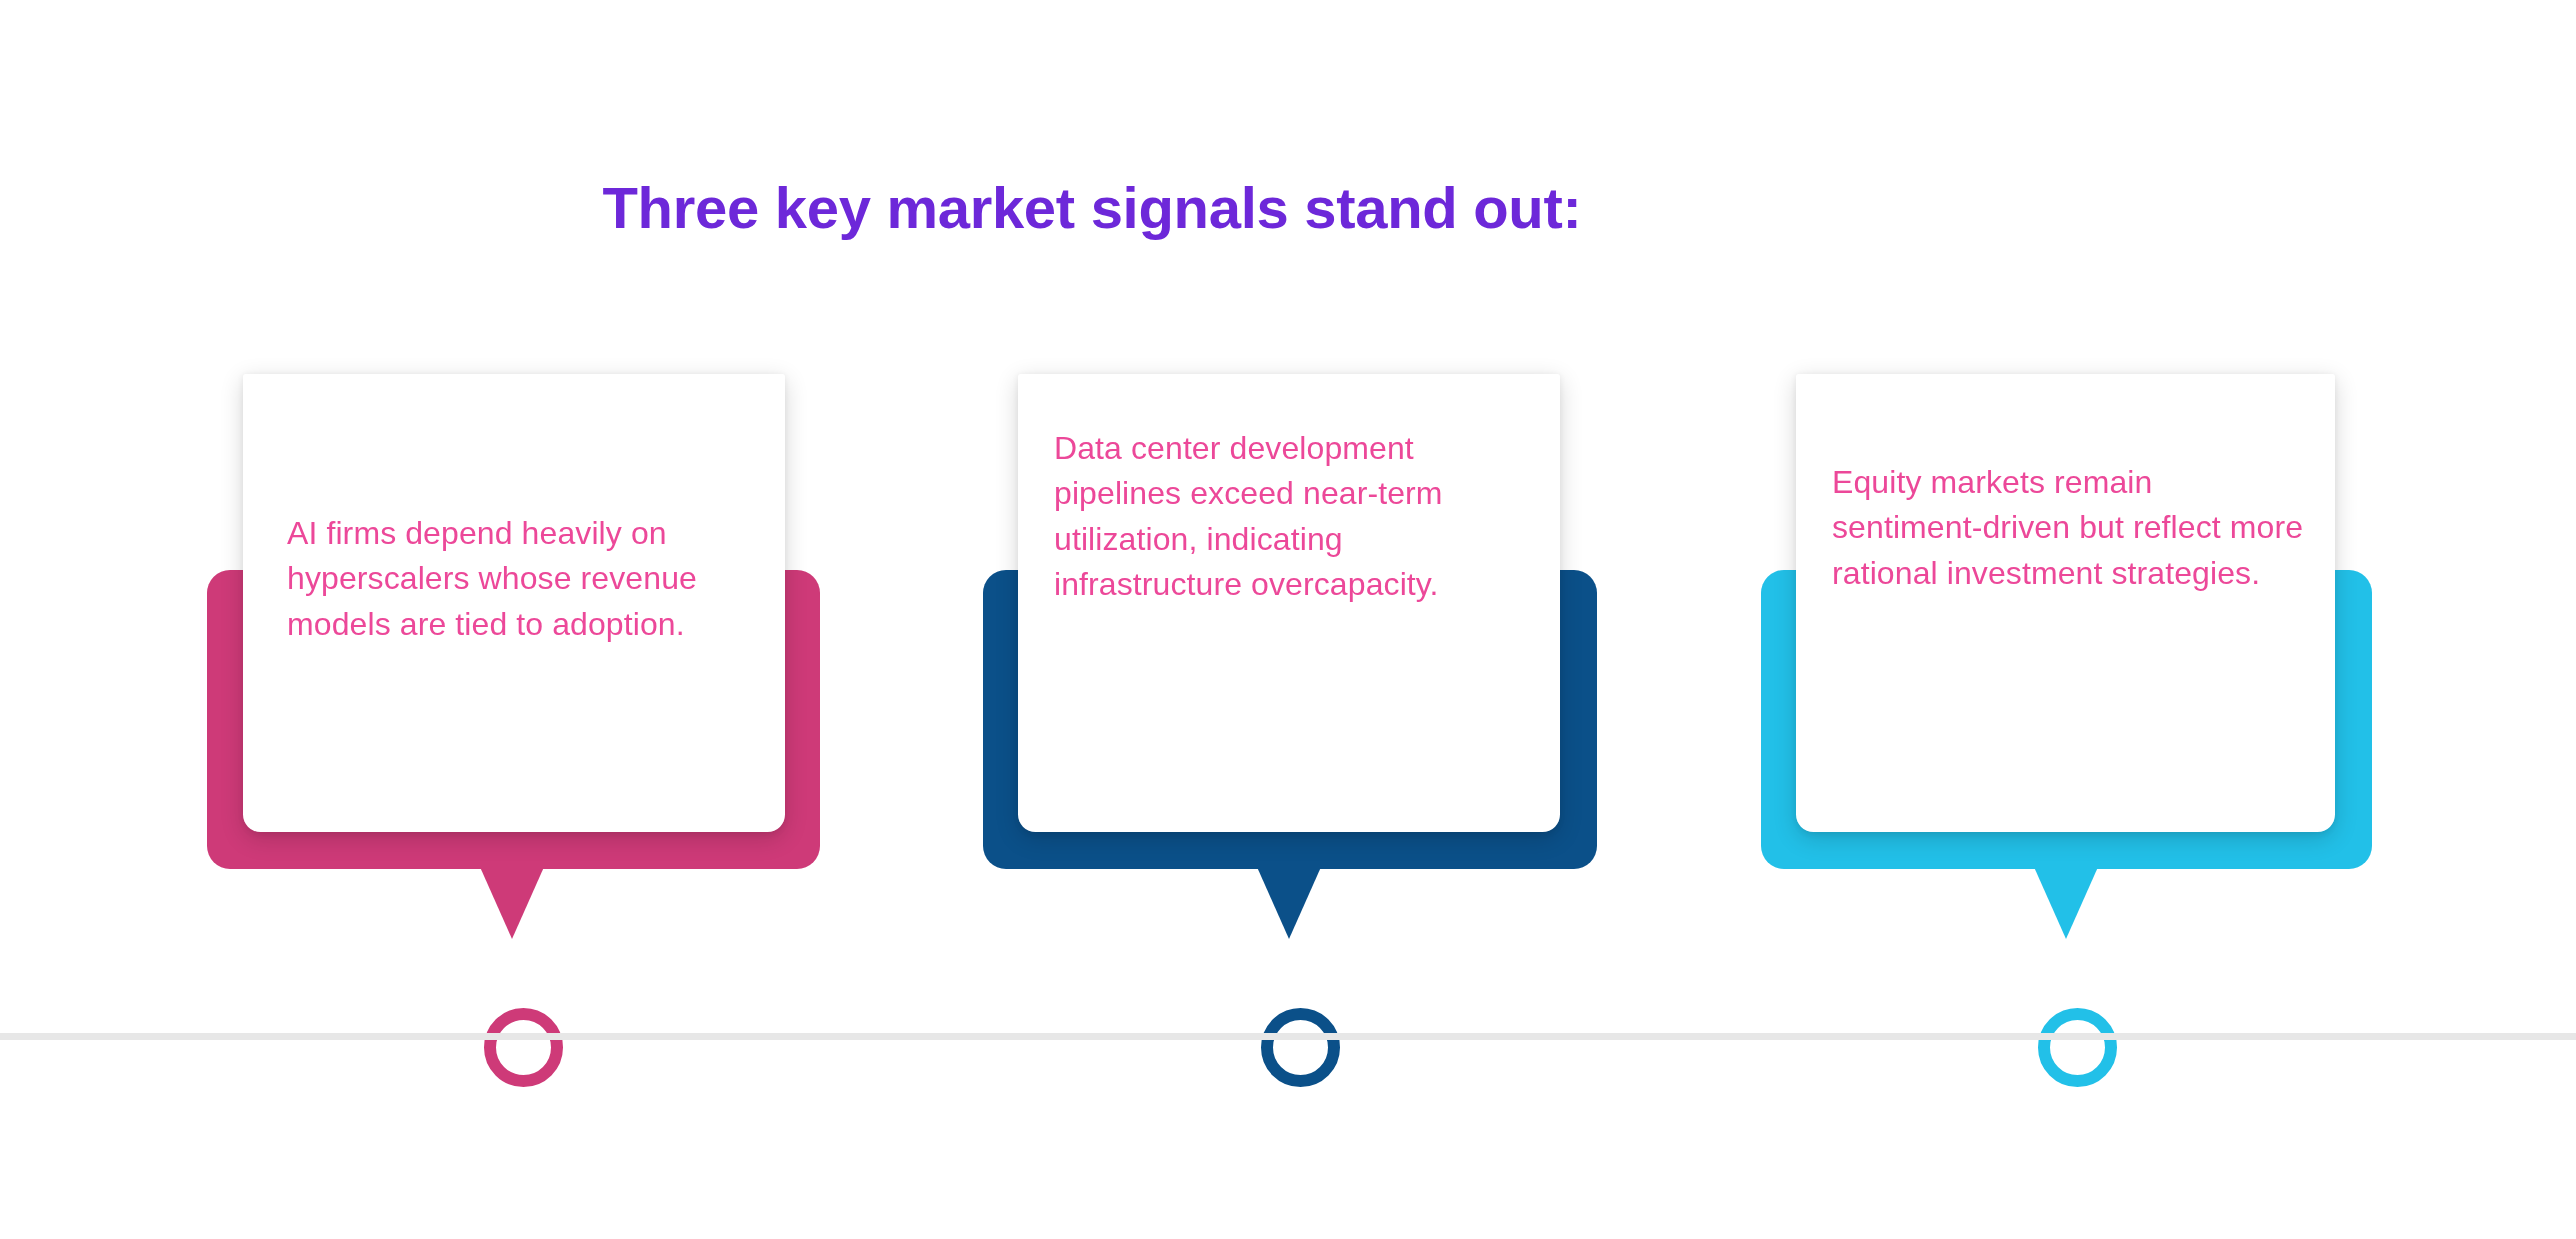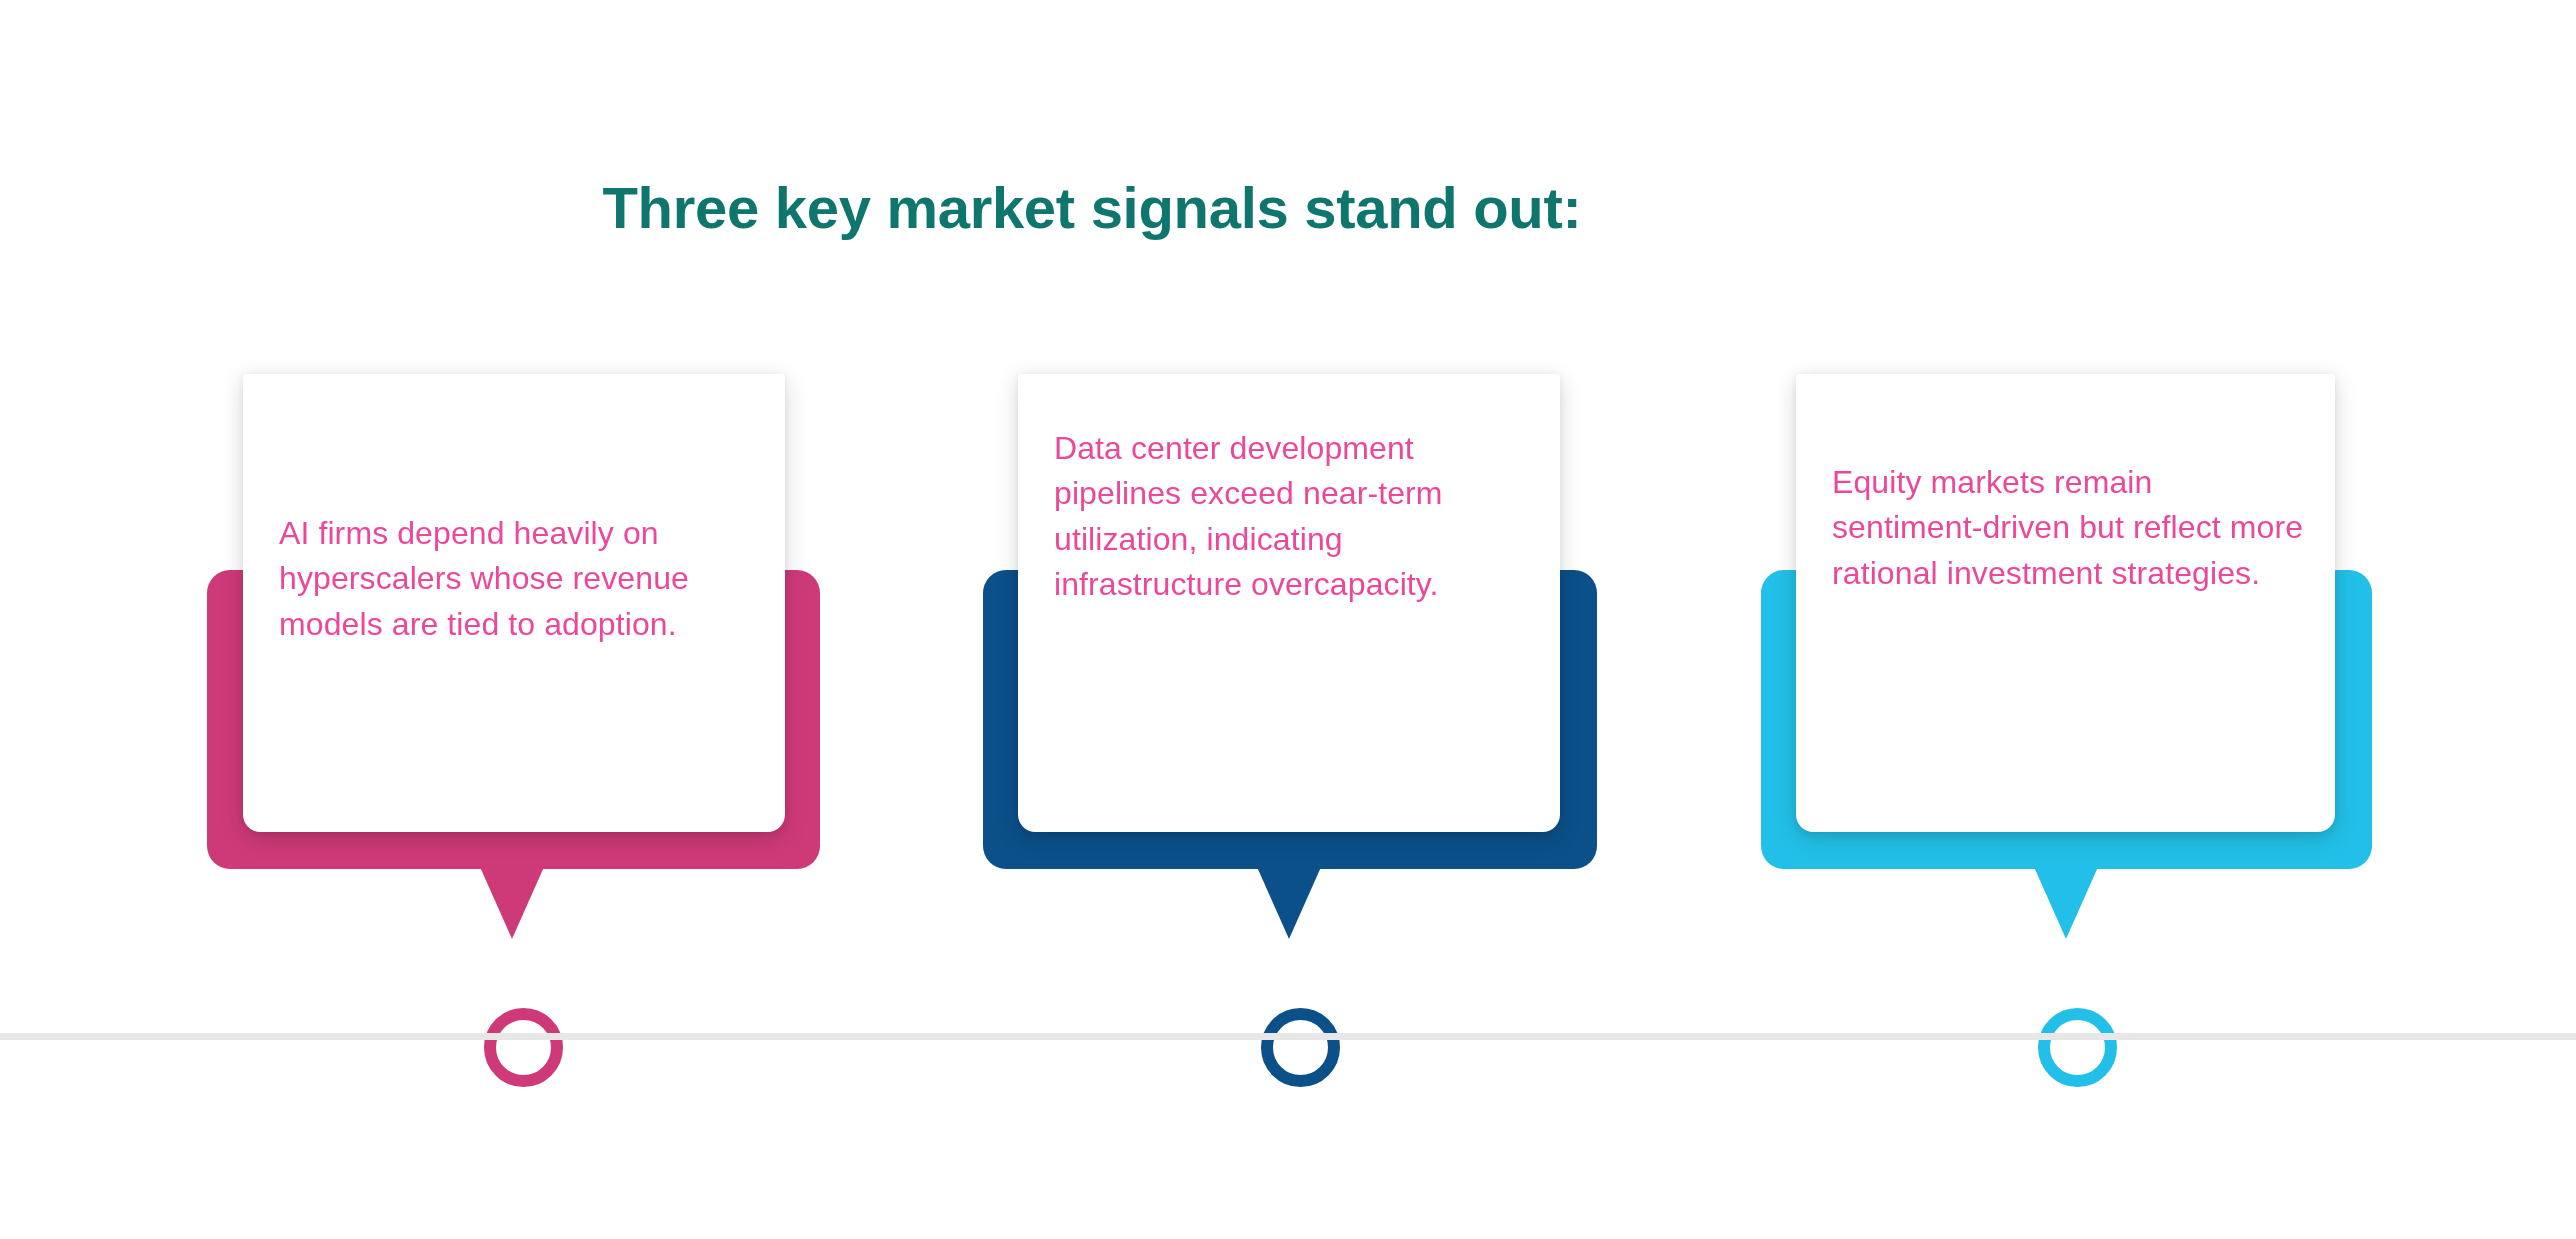--- a/index.html
+++ b/index.html
@@ -24,21 +24,21 @@
   
   .page-title {
     position: absolute;
     left: 0;
     top: 176px;
     width: 2184px;
     text-align: center;
     font-size: 58px;
     font-weight: 700;
     letter-spacing: -0.3px;
-    color: #0f766e;
+    color: #6d28d9;
     white-space: nowrap;
     line-height: 1.1;
   }
 
   
   .baseline {
     position: absolute;
     left: 0;
     top: 1033px;
     width: 2576px;
@@ -96,21 +96,21 @@
     border-style: solid;
     border-width: 12.7px;
     background: transparent;
     box-sizing: content-box;
   }
 
   
   .c1 .frame  { left: 207px;  top: 570px;  width: 613px;  height: 299px; background: #CE3A78; }
   .c1 .pointer{ left: 480px;  top: 867px; border-top: 72px solid #CE3A78; }
   .c1 .panel  { left: 243px;  top: 374px;  width: 542px;  height: 458px; }
-  .c1 .panel-text { top: 137px; }
+  .c1 .panel-text { top: 137px; margin-left: 8px; }
   .c1 .marker { left: 484px;  top: 1008px; border-color: #CE3A78; }
 
   
   .c2 .frame  { left: 983px; top: 570px;  width: 614px;  height: 299px; background: #0B5089; }
   .c2 .pointer{ left: 1257px; top: 867px; border-top: 72px solid #0B5089; }
   .c2 .panel  { left: 1018px; top: 374px;  width: 542px;  height: 458px; }
   .c2 .panel-text { top: 52px; }
   .c2 .marker { left: 1261px; top: 1008px; border-color: #0B5089; }
 
   

